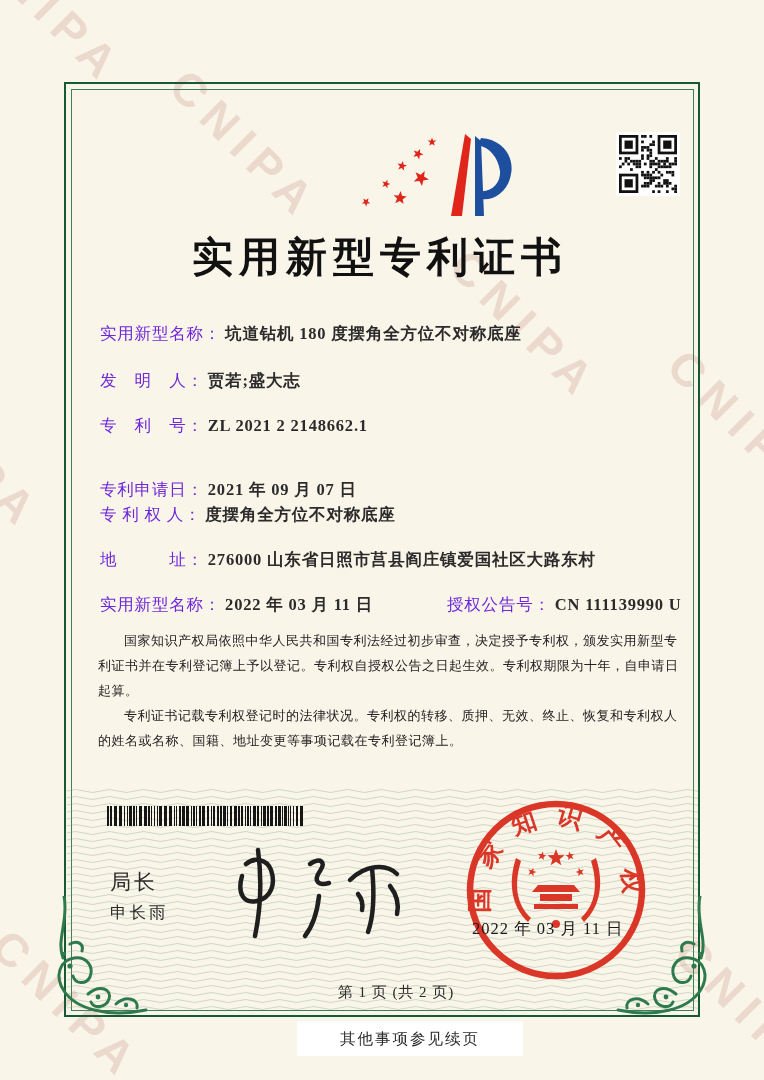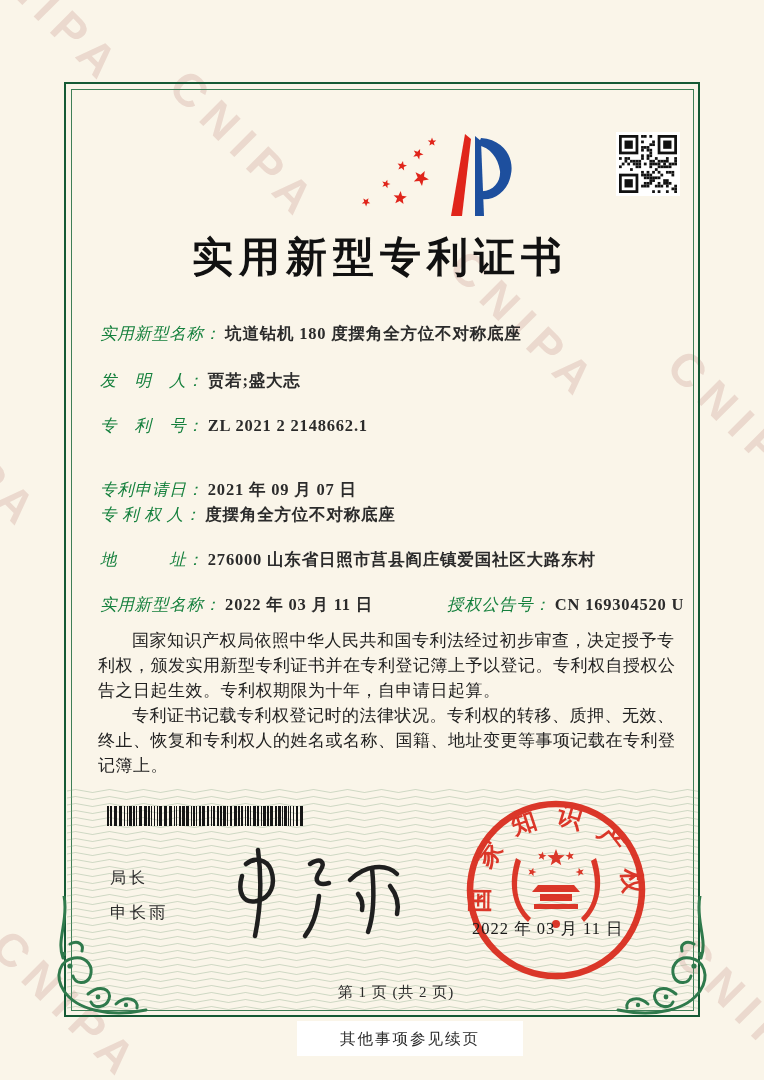--- a/index.html
+++ b/index.html
@@ -15,33 +15,33 @@
   .frame-inner{position:absolute;left:71px;top:89px;width:621px;height:920px;
       border:1px solid #3E7F57;z-index:1;}
   
   .cert-no{position:absolute;left:100px;top:130px;font-size:17px;letter-spacing:2px;z-index:2;}
   .logo{position:absolute;left:328px;top:122px;z-index:2;}
   .qr{position:absolute;left:616px;top:132px;width:58px;height:58px;z-index:2;background:#fff;padding:3px;}
   .title{position:absolute;left:64px;top:230px;width:632px;text-align:center;
       font-size:41px;font-weight:bold;letter-spacing:6px;color:#111;z-index:2;}
   
   .row{position:absolute;left:100px;font-size:16.5px;letter-spacing:.8px;z-index:2;white-space:nowrap;}
-  .row .lbl{color:#15803d;font-style:italic;}
+  .row .lbl{color:#6d28d9;}
   .row .val{margin-left:4px;font-weight:bold;}
   .pair2{position:absolute;left:347px;top:0;}
   
   .notice{position:absolute;left:98px;top:628px;width:590px;z-index:2;
-      font-size:17px;line-height:25px;letter-spacing:.5px;color:#222;}
+      font-size:13px;line-height:25px;letter-spacing:.5px;color:#222;}
   .notice p{margin:0;text-indent:2em;}
   
   .band{position:absolute;left:67px;top:786px;z-index:1;}
   
   .barcode{position:absolute;left:107px;top:806px;width:200px;height:20px;display:flex;align-items:stretch;z-index:2;}
   
-  .sig-title{position:absolute;left:110px;top:868px;font-size:16px;letter-spacing:3px;z-index:2;}
+  .sig-title{position:absolute;left:110px;top:868px;font-size:21px;letter-spacing:3px;z-index:2;}
   .sig-name{position:absolute;left:110px;top:902px;font-size:16.5px;letter-spacing:3px;z-index:2;}
   .sig-script{position:absolute;left:222px;top:838px;z-index:2;}
   
   .seal{position:absolute;left:462px;top:796px;z-index:2;opacity:.93;}
   .seal-date{position:absolute;left:472px;top:918px;font-size:16.5px;letter-spacing:1px;color:#1a1a1a;z-index:3;white-space:nowrap;}
   
   .page-info{position:absolute;left:64px;top:983px;width:632px;text-align:center;font-size:15px;letter-spacing:1px;z-index:2;margin-left:16px;}
   .note-box{position:absolute;left:297px;top:1021px;width:226px;height:35px;background:#ffffff;
       text-align:center;line-height:35px;font-size:15.5px;letter-spacing:2px;z-index:3;}
   
@@ -249,21 +249,21 @@
   </div>
   <div class="row" style="top:504px">
     <span class="lbl">专 利 权 人：</span><span class="val">度摆角全方位不对称底座</span>
   </div>
   <div class="row" style="top:549px">
     <span class="lbl">地　　　址：</span><span class="val">276000 山东省日照市莒县阎庄镇爱国社区大路东村</span>
   </div>
   <div class="row" style="top:594px;width:560px">
     <span class="lbl">实用新型名称：</span><span class="val">2022 年 03 月 11 日</span>
     <span class="pair2">
-      <span class="lbl">授权公告号：</span><span class="val">CN 169304520 U</span>
+      <span class="lbl">授权公告号：</span><span class="val">CN 111139990 U</span>
     </span>
   </div>
 
   <div class="notice">
     <p>国家知识产权局依照中华人民共和国专利法经过初步审查，决定授予专利权，颁发实用新型专利证书并在专利登记簿上予以登记。专利权自授权公告之日起生效。专利权期限为十年，自申请日起算。</p>
     <p>专利证书记载专利权登记时的法律状况。专利权的转移、质押、无效、终止、恢复和专利权人的姓名或名称、国籍、地址变更等事项记载在专利登记簿上。</p>
   </div>
 
   <div id="barcode" class="barcode">
       <div style="flex: 0 0 auto; width: 2px; background: rgb(21, 21, 21); margin-right: 1px;"></div>

